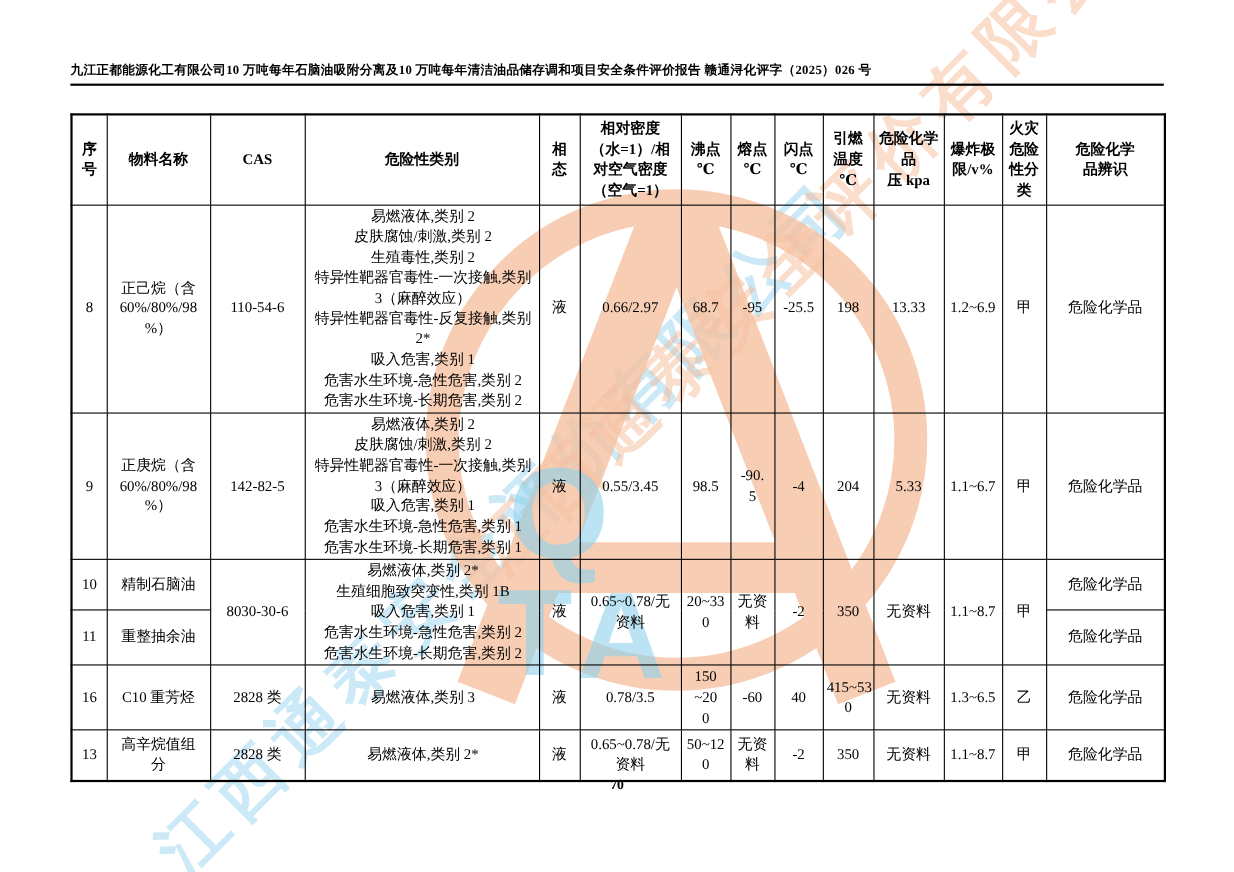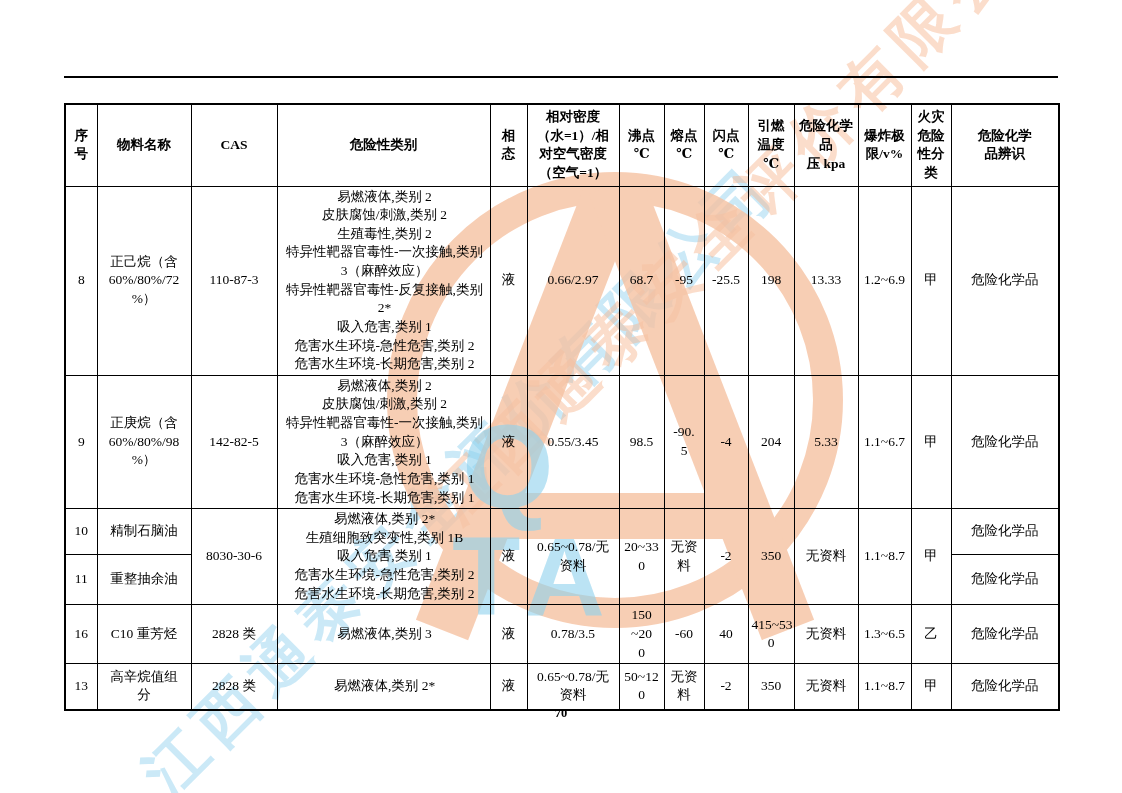--- a/index.html
+++ b/index.html
@@ -67,20 +67,21 @@
       <circle cx="247" cy="232" r="213" fill="none" stroke="#f6c2a2" stroke-width="30"></circle>
       <path d="M247 16 L74 462" stroke="#f6c2a2" stroke-width="56" fill="none"></path>
       <path d="M247 16 L420 462" stroke="#f6c2a2" stroke-width="56" fill="none"></path>
       <path d="M134 348 L364 348" stroke="#f6c2a2" stroke-width="46" fill="none"></path>
     </svg>
     <div class="wm-letter wm-q">Q</div>
     <div class="wm-letter wm-t">T</div>
     <div class="wm-letter wm-a">A</div>
   </div>
 
+  <div class="doc-header">九江正都能源化工有限公司10 万吨每年石脑油吸附分离及10 万吨每年清洁油品储存调和项目安全条件评价报告 赣通浔化评字（2025）026 号</div>
   <div class="doc-header-rule"></div>
 
   <div class="tbl-wrap">
     <table>
       <colgroup>
         <col style="width:32px">
           <col style="width:94px">
           <col style="width:86px">
         <col style="width:213px">
           <col style="width:37px">
@@ -123,23 +124,23 @@
         <th>火灾
 危险
 性分
 类</th>
         <th>危险化学
 品辨识</th>
       </tr>
       <tr style="height:185px">
         <td>8</td>
         <td>正己烷（含
-60%/80%/72
+60%/80%/98
 %）</td>
-        <td>110-87-3</td>
+        <td>110-54-6</td>
         <td class="hazards">易燃液体,类别 2
 皮肤腐蚀/刺激,类别 2
 生殖毒性,类别 2
 特异性靶器官毒性-一次接触,类别 3（麻醉效应）
 特异性靶器官毒性-反复接触,类别 2*
 吸入危害,类别 1
 危害水生环境-急性危害,类别 2
 危害水生环境-长期危害,类别 2</td>
         <td>液</td>
         <td>0.66/2.97</td>

